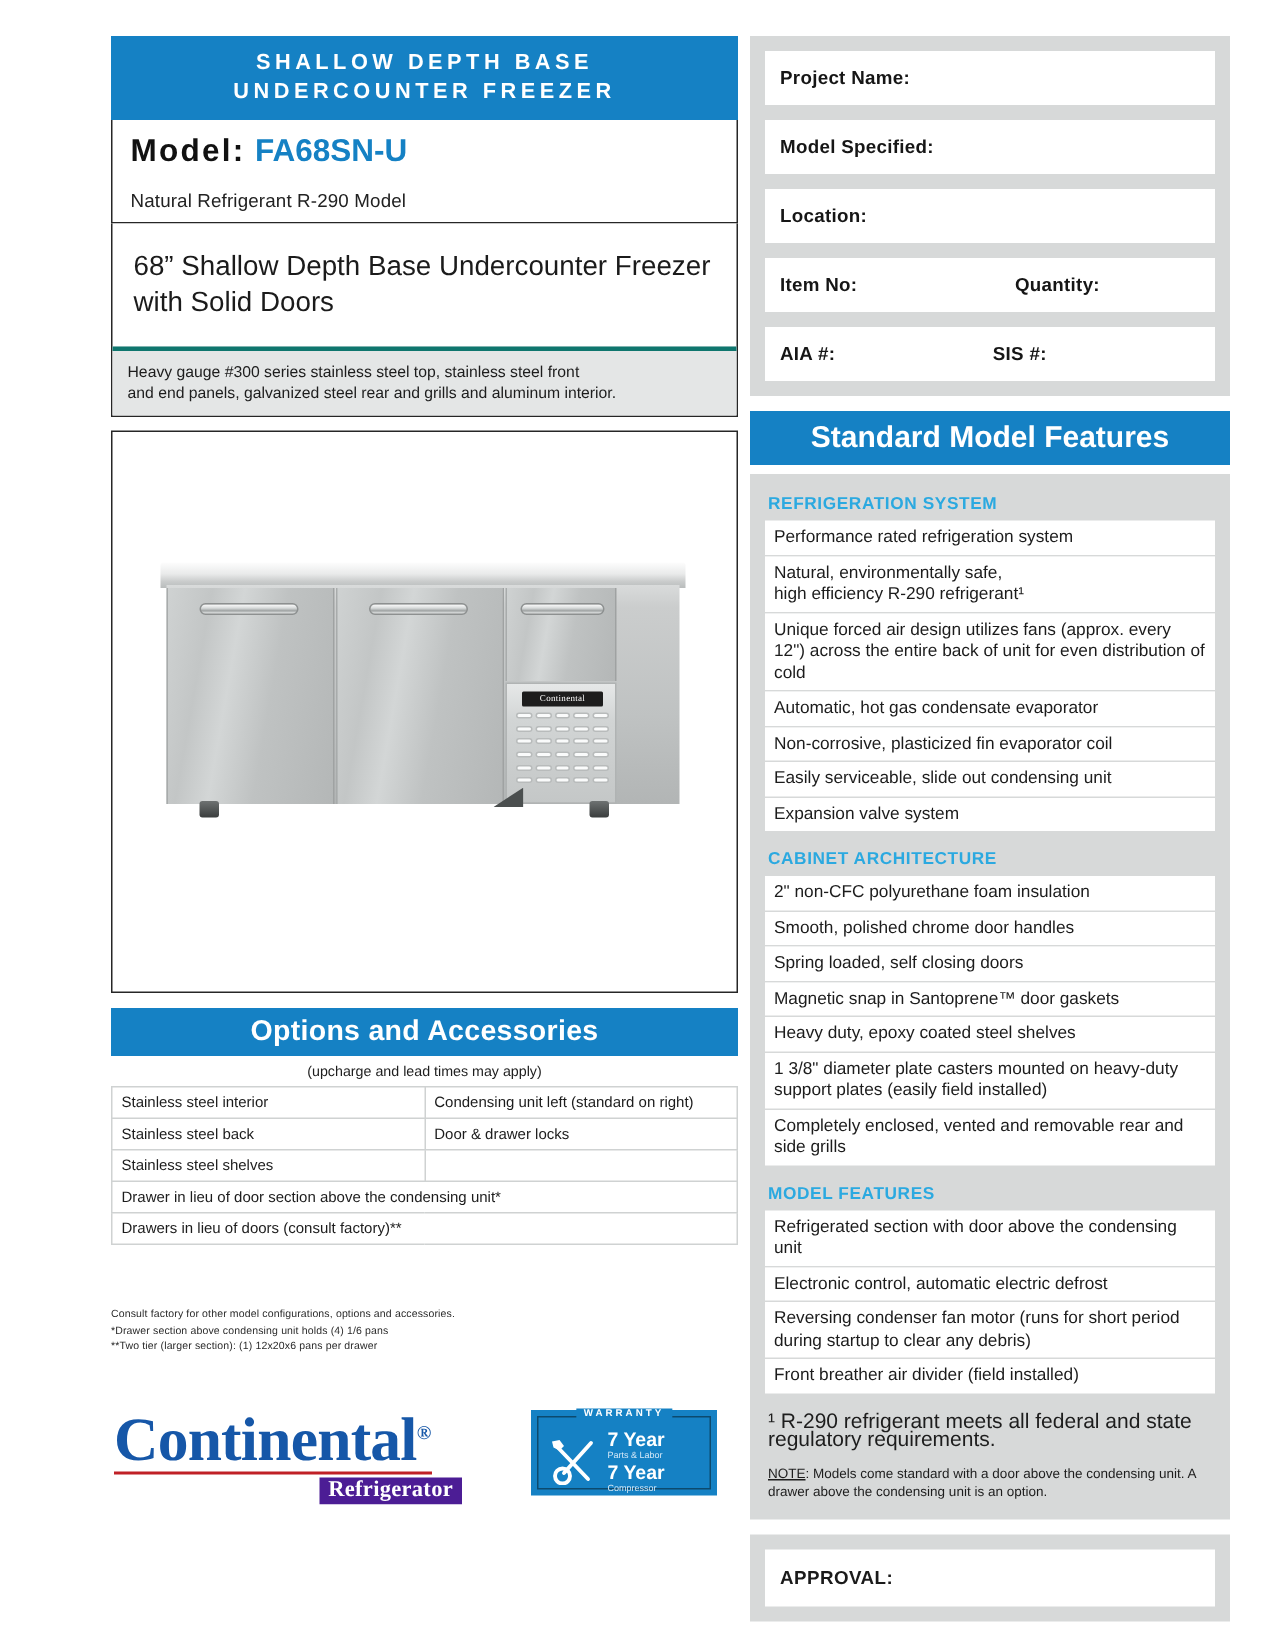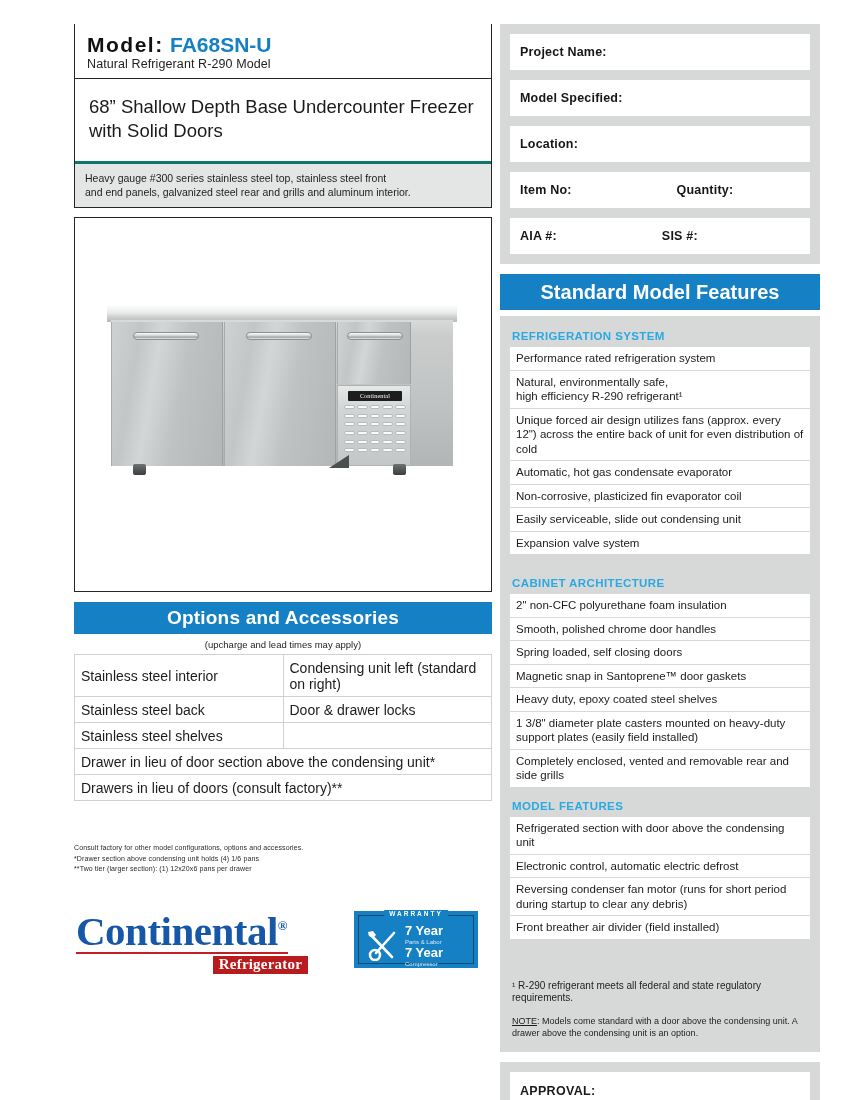--- a/index.html
+++ b/index.html
@@ -34,21 +34,21 @@
   .title-banner span { display:block; }
 
   
   .model-box {
     border:1px solid #262626; border-top:none;
     padding:9px 12px 7px 12px; background:#fff;
   }
   .model-line { font-size:21px; font-weight:bold; letter-spacing:.5px; line-height:24px; }
   .model-line .lbl { color:#111; letter-spacing:1.5px; }
   .model-line .val { color:#1581C4; letter-spacing:0px; }
-  .model-sub { font-size:12.5px; color:#222; margin-top:0; letter-spacing:.1px;}
+  .model-sub { font-size:12.5px; color:#222; margin-top:14px; letter-spacing:.1px;}
 
   
   .desc-box { border:1px solid #262626; border-top:none; background:#fff; }
   .desc-head {
     font-size:18.5px; line-height:24px; color:#1b1b1b;
     padding:16px 14px 18px 14px; font-weight:normal;
   }
   .desc-gray {
     background:#e4e6e6; font-size:10.5px; line-height:14px;
     color:#1d1d1d; padding:7px 10px 8px 10px;
@@ -105,42 +105,42 @@
     position:absolute; left:222px; top:150px; width:20px; height:13px;
     background:#4b4f4f; clip-path:polygon(100% 0,100% 100%,0 100%);
   }
   .caster { position:absolute; top:159px; width:13px; height:11px;
             background:linear-gradient(180deg,#6e7272,#3a3d3d); border-radius:2px; }
   .caster.c1 { left:26px; } .caster.c2 { left:286px; }
 
   
   .opt-bar { margin-top:10px; height:32px; line-height:32px; font-size:19px; letter-spacing:.2px; }
   .opt-note { text-align:center; font-size:9.5px; padding:5px 0 4px; color:#1d1d1d; }
-  .opt-table { width:100%; border-collapse:collapse; font-size:14px; }
+  .opt-table { width:100%; border-collapse:collapse; font-size:10px; }
   .opt-table td {
     border:1px solid #cfd2d2; padding:4.5px 6px; color:#1c1c1c;
     vertical-align:middle;
   }
   .opt-table td.half { width:50%; }
 
   
   .foot { margin-top:42px; font-size:7px; line-height:10.5px; color:#2a2a2a; letter-spacing:.1px; }
 
   
   .logo-row { margin-top:30px; display:flex; align-items:center; gap:46px; padding-left:2px;}
   .logo { width:232px; }
   .logo-word {
     font-family:"Liberation Serif", serif; font-weight:bold;
     font-size:41px; line-height:42px; color:#1657A8; letter-spacing:-0.5px;
     position:relative; display:inline-block;
   }
   .logo-word sup { font-size:13px; vertical-align:super; }
   .logo-rule { height:2px; background:#C02026; width:212px; margin-top:1px; }
   .logo-sub {
-    background:#b91c1c; color:#fff; font-weight:bold; font-size:15px;
+    background:#4c1d95; color:#fff; font-weight:bold; font-size:15px;
     font-family:"Liberation Serif", serif; display:inline-block;
     padding:0px 6px 1px 6px; float:right; margin-top:2px; letter-spacing:.2px;
   }
   .warranty {
     width:124px; height:57px; background:#1581C4; color:#fff;
     position:relative; padding:4px;
   }
   .warranty-inner { border:1px solid #0c4a6e; width:100%; height:100%; position:relative; }
   .w-title {
     position:absolute; top:-6px; left:50%; transform:translateX(-50%);
@@ -167,37 +167,41 @@
   .feat-group-title {
     color:#2BA9E0; font-weight:bold; font-size:11.5px; letter-spacing:.4px;
     padding:6px 2px 5px 2px;
   }
   .feat-list { }
   .feat-item {
     background:#fff; font-size:11.5px; line-height:14.5px; color:#1c1c1c;
     padding:4px 6px; border-bottom:1px solid #d7d9d9;
   }
   .feat-item:last-child { border-bottom:none; }
-  .foot-note { font-size:10px; line-height:12.5px; color:#1d1d1d; padding:12px 2px 0 2px;margin-top:29px; }
+  .foot-note { font-size:14px; line-height:12.5px; color:#1d1d1d; padding:12px 2px 0 2px; }
   .foot-note2 { font-size:9px; line-height:12.5px; color:#1d1d1d; padding:10px 2px 0 2px; }
   .foot-note2 u { text-decoration:underline; }
 
   .approval-wrap { background:#d7d9d9; padding:10px; margin-top:10px; }
   .approval {
     background:#fff; height:38px; display:flex; align-items:center;
     padding:0 10px; font-size:12.5px; font-weight:bold; letter-spacing:.3px;
   }
 </style>
 </head>
 <body>
 
 <div class="page">
 
   <div class="col-left">
 
+    <div class="blue-bar title-banner">
+      <span>SHALLOW DEPTH BASE</span>
+      <span>UNDERCOUNTER FREEZER</span>
+    </div>
 
     <div class="model-box">
       <div class="model-line">
         <span class="lbl">Model:</span>
         <span class="val">FA68SN-U</span>
       </div>
       <div class="model-sub">Natural Refrigerant R-290 Model</div>
     </div>
 
     <div class="desc-box">
@@ -353,21 +357,21 @@
         <div class="feat-item">Performance rated refrigeration system</div>
         <div class="feat-item" style="white-space:pre-line;">Natural, environmentally safe,
 high efficiency R-290 refrigerant¹</div>
         <div class="feat-item">Unique forced air design utilizes fans (approx. every 12") across the entire back of unit for even distribution of cold</div>
         <div class="feat-item">Automatic, hot gas condensate evaporator</div>
         <div class="feat-item">Non-corrosive, plasticized fin evaporator coil</div>
         <div class="feat-item">Easily serviceable, slide out condensing unit</div>
         <div class="feat-item">Expansion valve system</div>
       </div>
 
-      <div class="feat-group-title" style="padding-top:23px;">CABINET ARCHITECTURE</div>
+      <div class="feat-group-title" style="padding-top:13px;">CABINET ARCHITECTURE</div>
       <div class="feat-list">
         <div class="feat-item">2" non-CFC polyurethane foam insulation</div>
         <div class="feat-item">Smooth, polished chrome door handles</div>
         <div class="feat-item">Spring loaded, self closing doors</div>
         <div class="feat-item">Magnetic snap in Santoprene™ door gaskets</div>
         <div class="feat-item">Heavy duty, epoxy coated steel shelves</div>
         <div class="feat-item">1 3/8" diameter plate casters mounted on heavy-duty support plates (easily field installed)</div>
         <div class="feat-item">Completely enclosed, vented and removable rear and side grills</div>
       </div>
 

